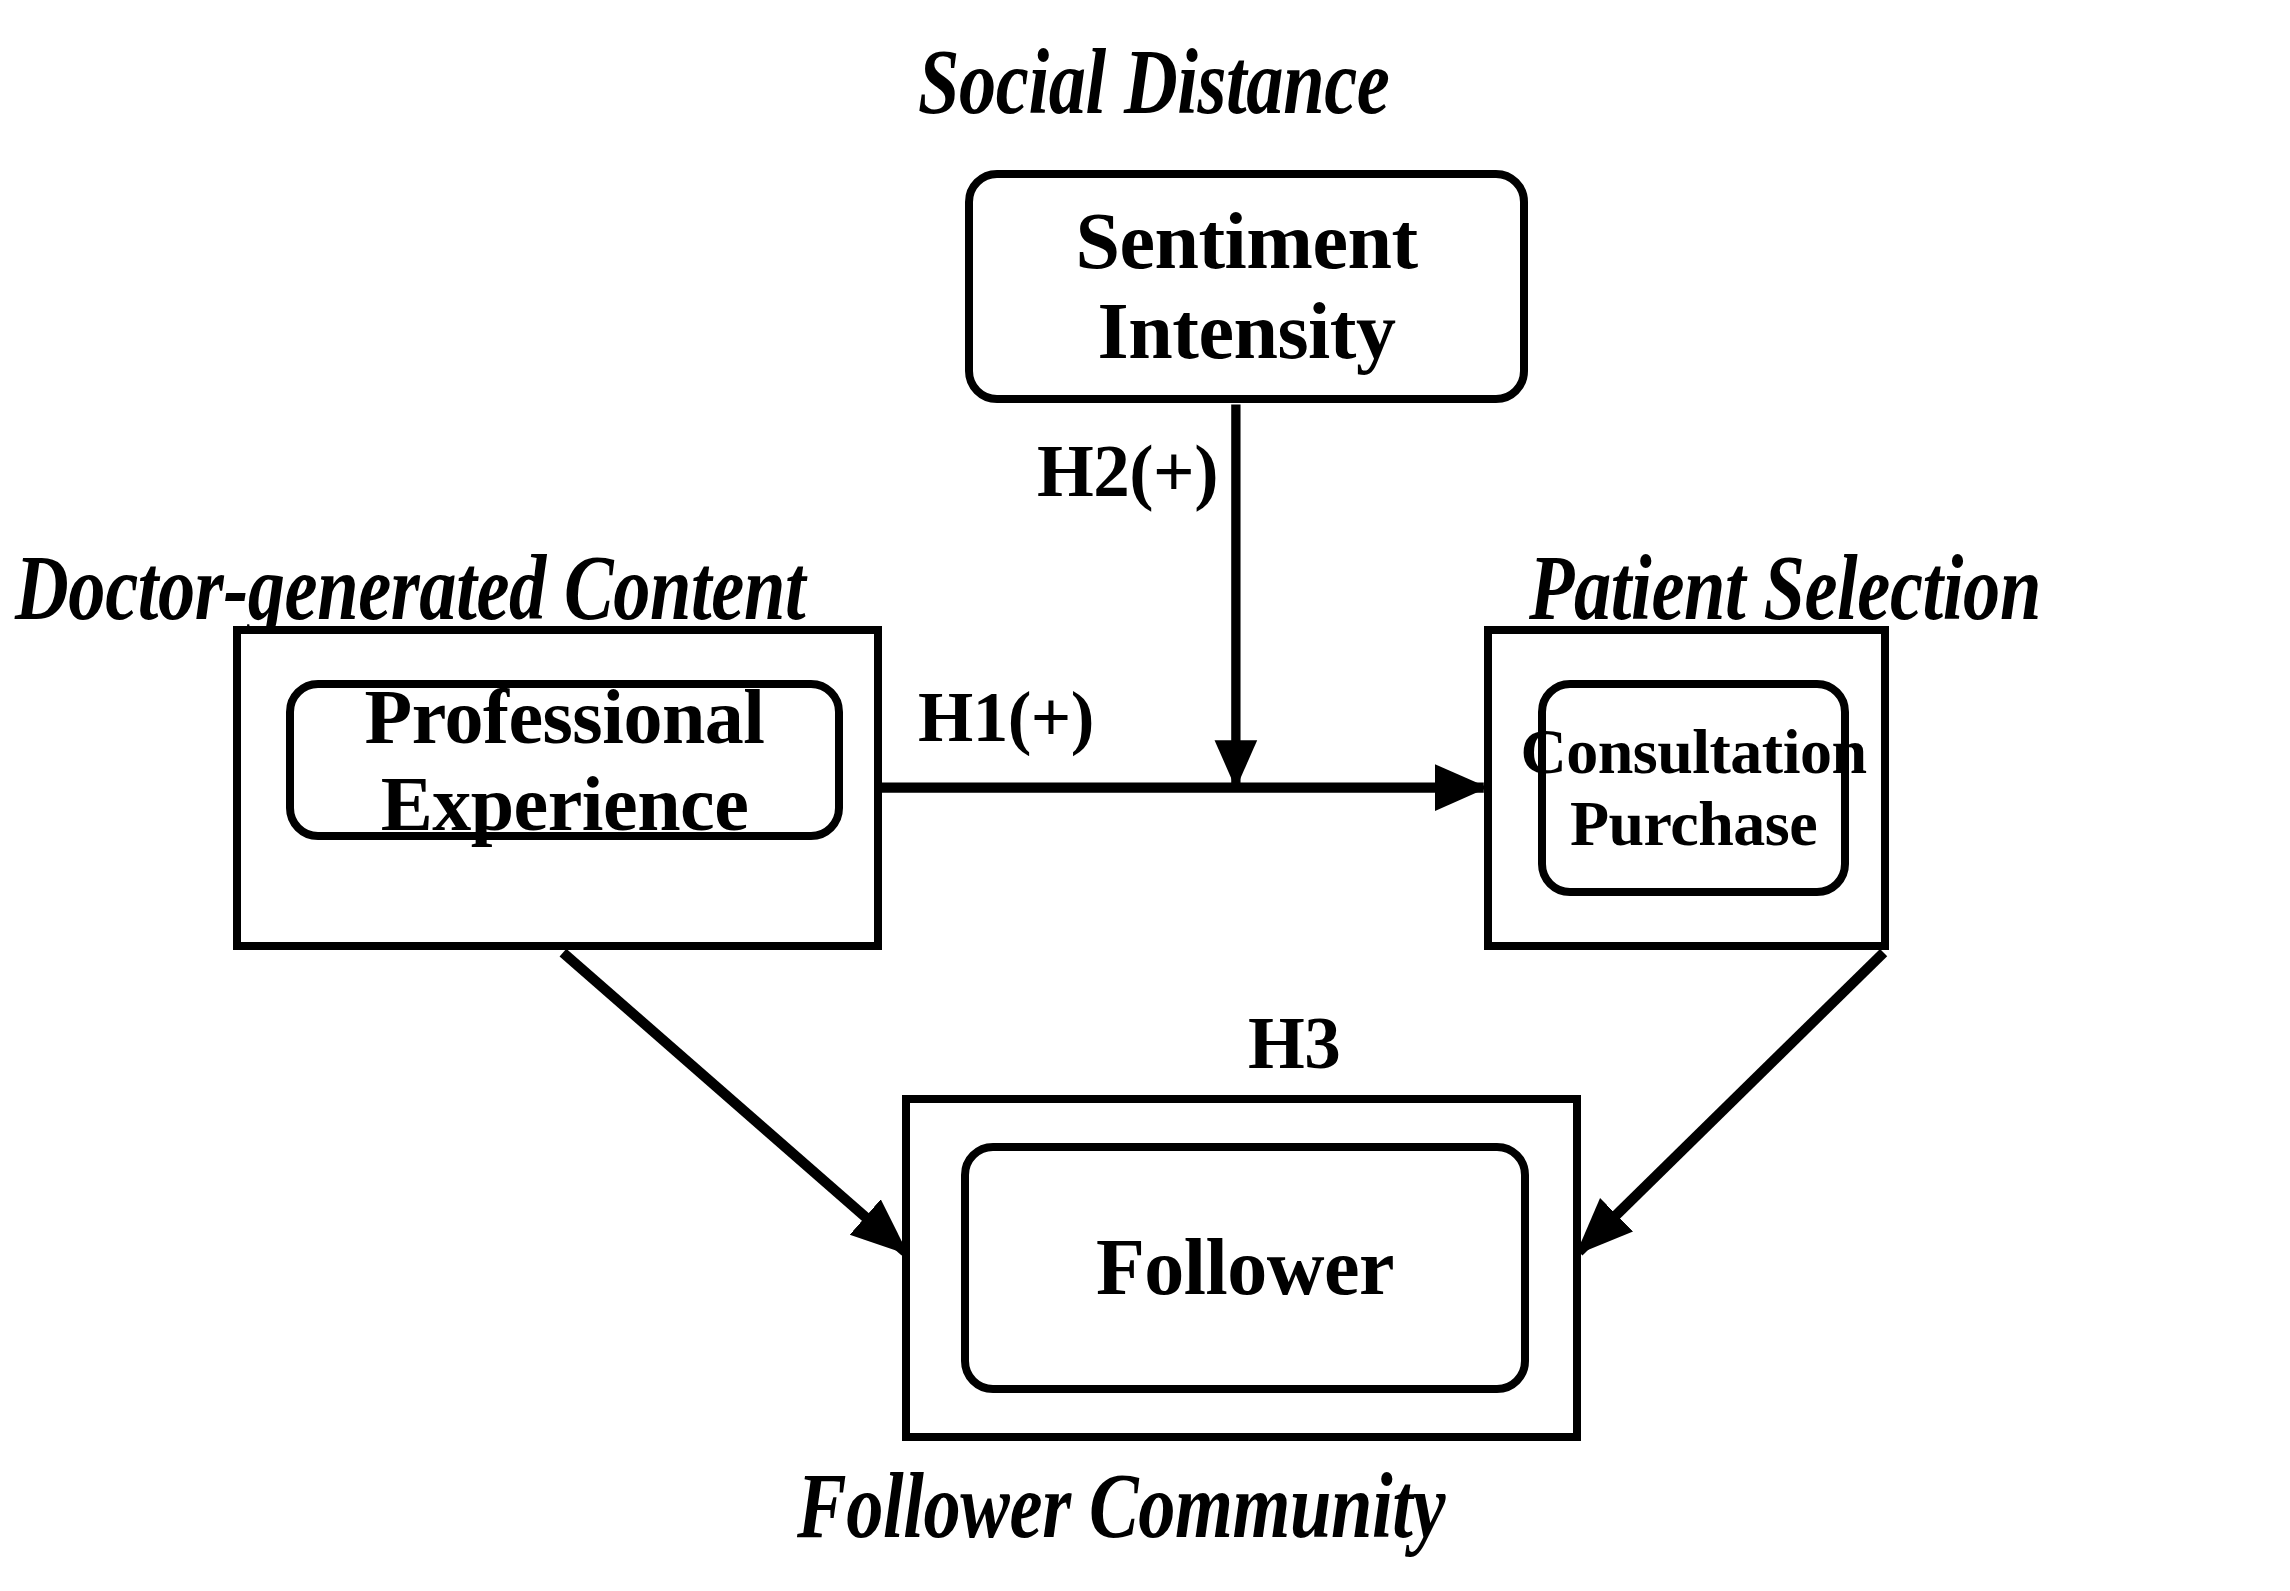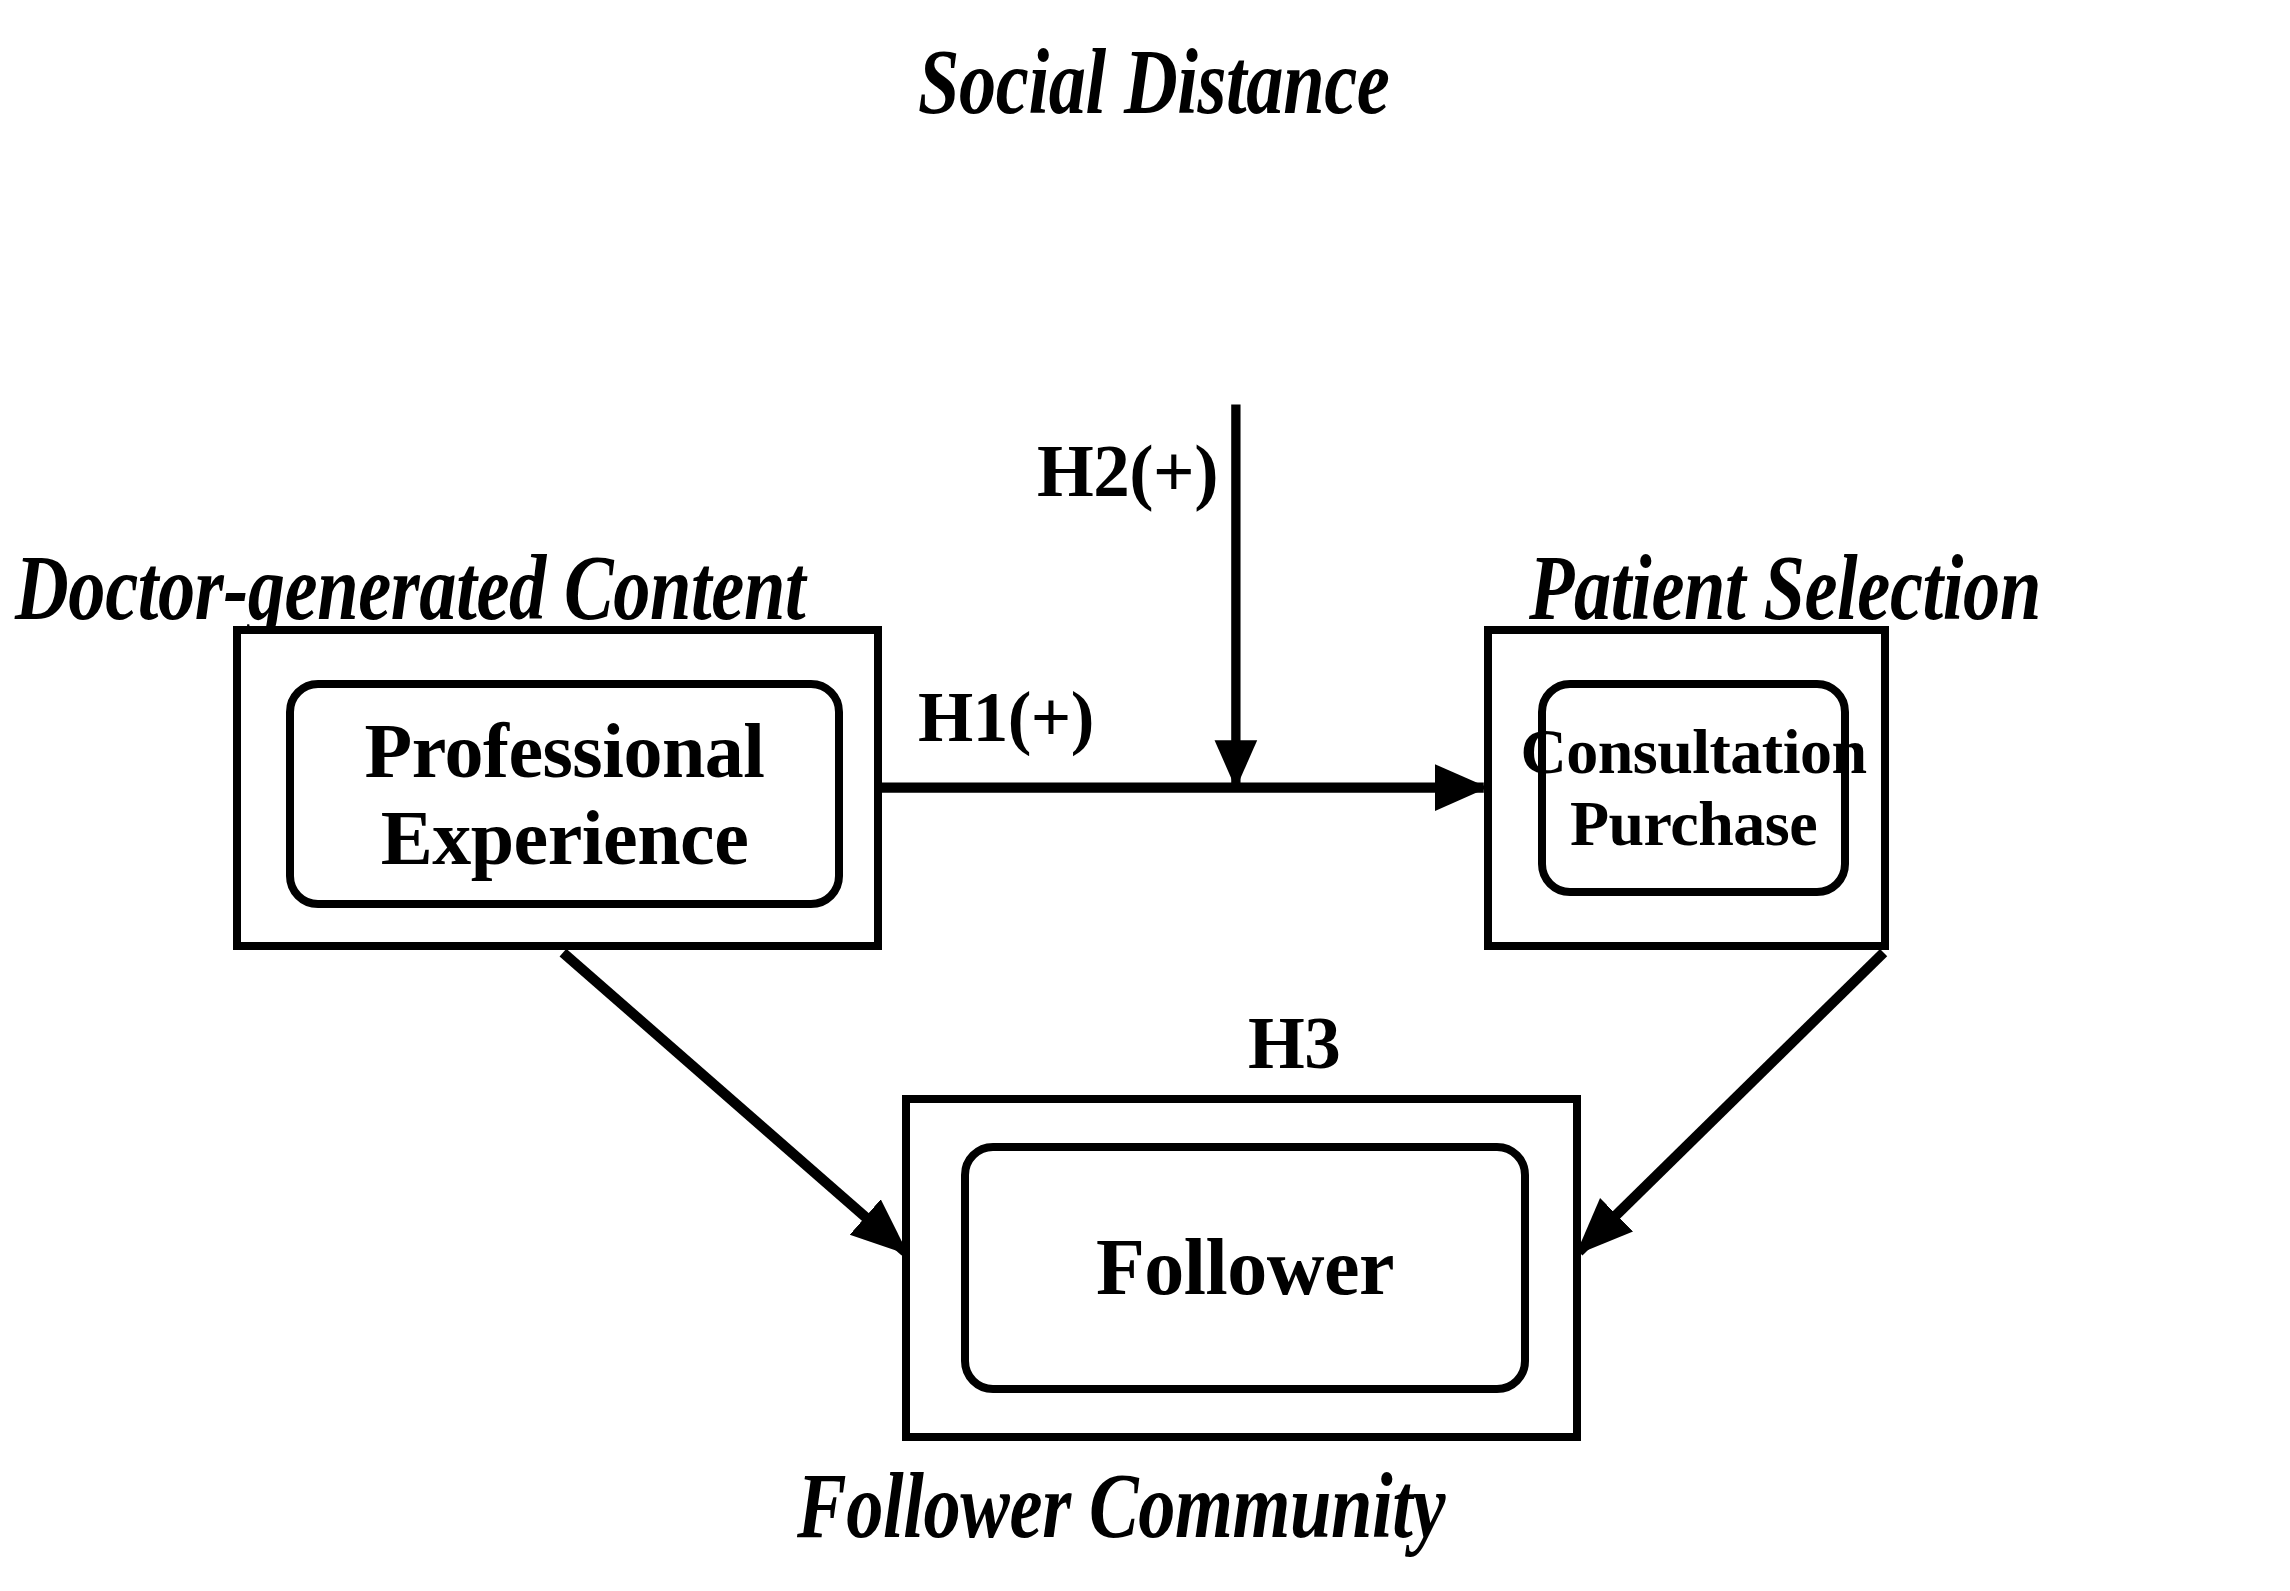--- a/index.html
+++ b/index.html
@@ -102,29 +102,33 @@
 
     <line x1="1326" y1="434" x2="1326" y2="842" stroke="#000000" stroke-width="10" marker-end="url(#ah)"></line>
 
     <line x1="604" y1="1022" x2="971" y2="1343" stroke="#000000" stroke-width="11" marker-end="url(#ah-d)"></line>
 
     <line x1="2021" y1="1022" x2="1694" y2="1343" stroke="#000000" stroke-width="11" marker-end="url(#ah-d)"></line>
   </svg>
 
   <div class="group-caption" style="left:918px; top:35px; font-size:93px; transform:scaleX(0.80);">Social Distance</div>
 
+  <div class="inner-box" style="left:965px; top:170px; width:563px; height:233px;">
+    <span class="inner-label" style="font-size:80px;">Sentiment
+Intensity</span>
+  </div>
 
   <div class="hyp-label" style="left:1037px; top:435px; font-size:73px;">H2(+)</div>
 
   <div class="group-caption" style="left:15px; top:541px; font-size:93px; transform:scaleX(0.80);">Doctor-generated Content</div>
 
   <div class="outer-box" style="left:233px; top:626px; width:649px; height:324px;">
   </div>
 
-  <div class="inner-box" style="left:286px; top:680px; width:557px; height:228px;">
+  <div class="inner-box" style="left:286px; top:680px; width:557px; height:160px;">
     <span class="inner-label" style="font-size:78px;">Professional
 Experience</span>
   </div>
 
   <div class="hyp-label" style="left:918px; top:682px; font-size:71px;">H1(+)</div>
 
   <div class="group-caption" style="left:1529px; top:541px; font-size:93px; transform:scaleX(0.80);">Patient Selection</div>
 
   <div class="outer-box" style="left:1484px; top:626px; width:405px; height:324px;">
   </div>

